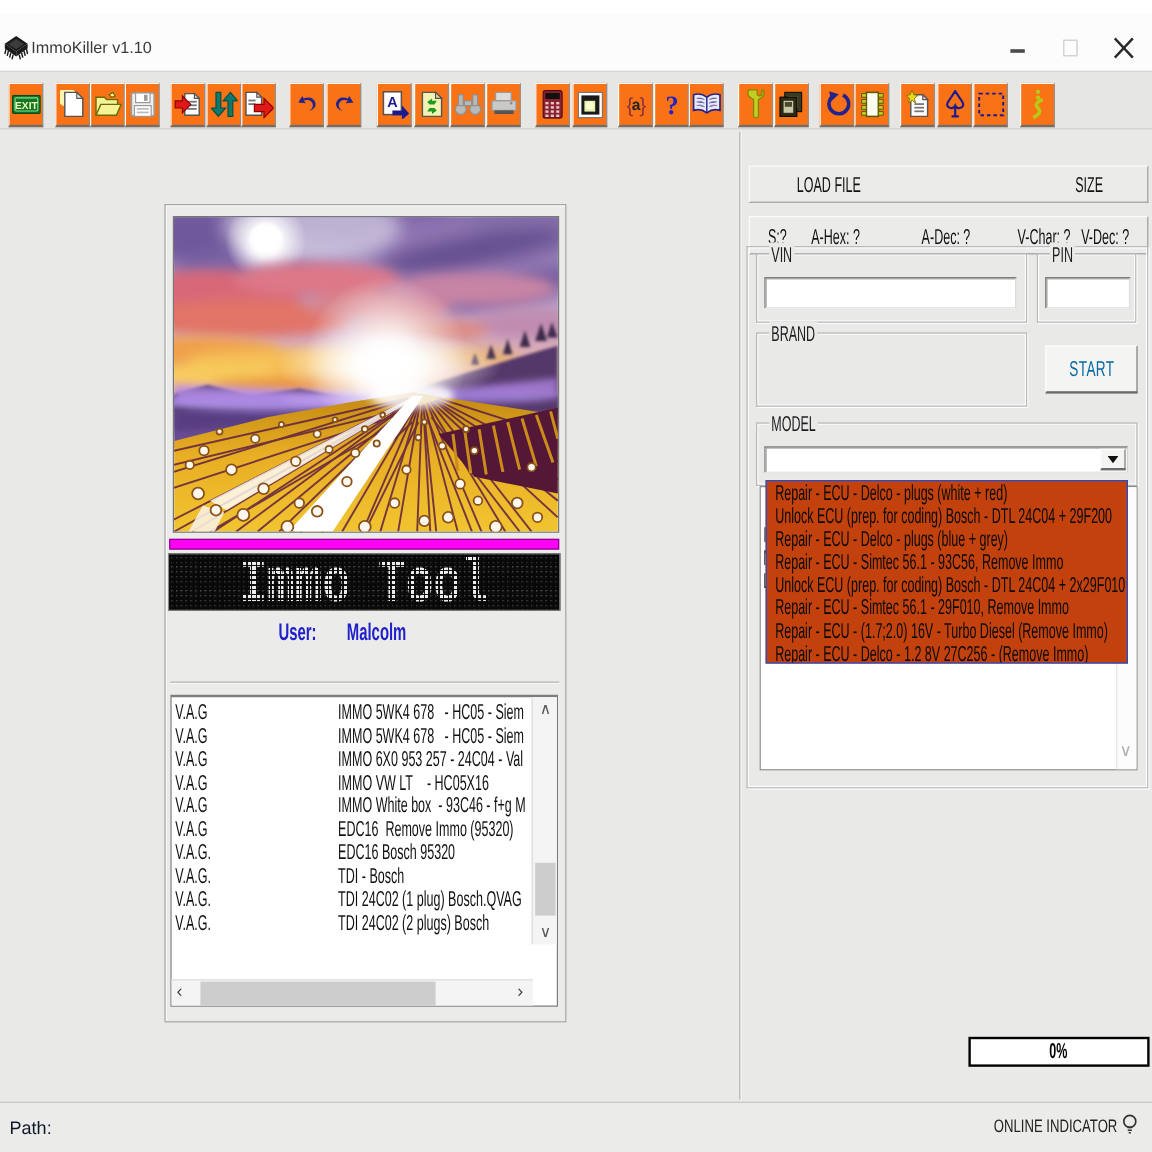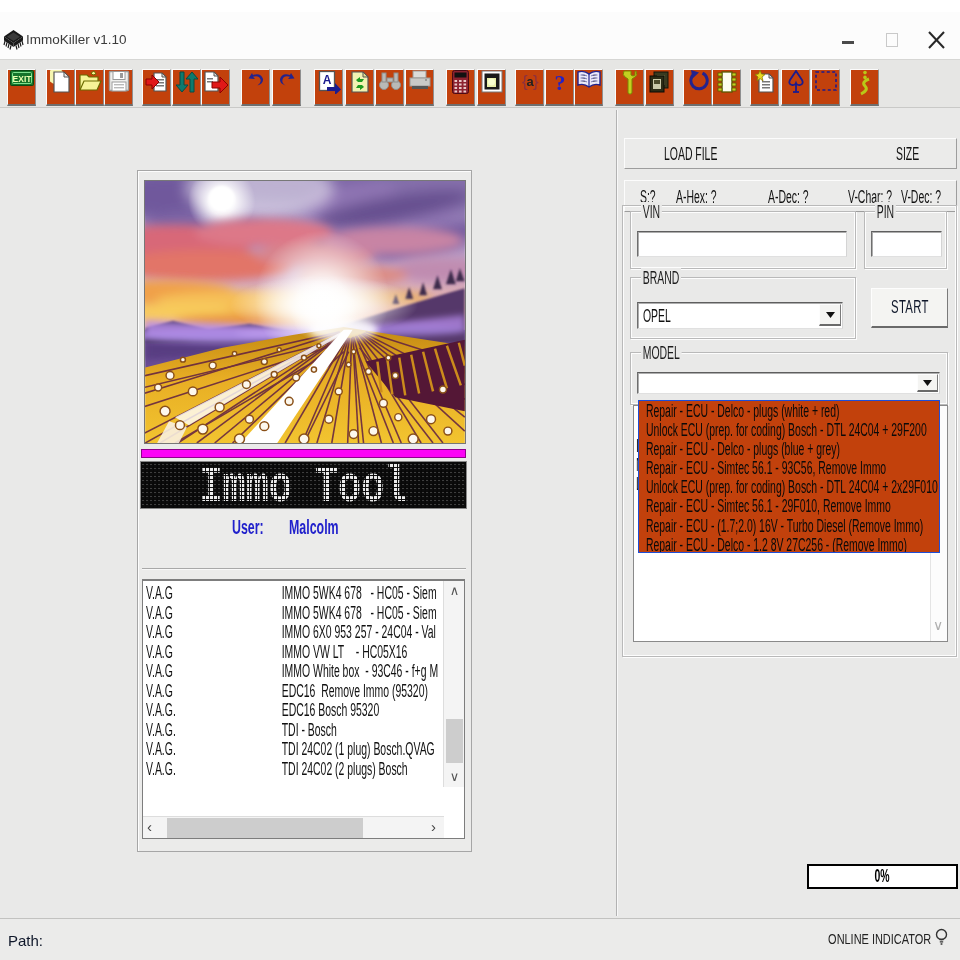--- a/index.html
+++ b/index.html
@@ -8,36 +8,36 @@
 #win { position:absolute; left:0; top:12px; width:784px; height:960px;border-radius:31px; }
 .abs { position:absolute; }
 
 
 #titlebar { position:absolute; left:0; top:0; width:960px; height:47px; background:#fcfcfc; }
 #title-text { position:absolute; left:26px; top:20px; font-size:13.5px; color:#3b3b3b; }
 
 
 #toolbar { position:absolute; left:0; top:47px; width:960px; height:49px;
   background:#e6e6e4; border-top:1px solid #d6d6d4; border-bottom:1px solid #c9c9c7; }
-.tbtn { position:absolute; top:9px; width:29px; height:37px; background:#c2410c;
+.tbtn { position:absolute; top:9px; width:29px; height:37px; background:#f97316;
   border-top:1px solid #fbfbfb; border-left:1px solid #fbfbfb;
   border-right:1px solid #8f8f8f; border-bottom:2px solid #6f6f6f;
-  display:flex; align-items:flex-start; justify-content:center; }
+  display:flex; align-items:center; justify-content:center; }
 .tbtn svg { display:block; }
 
 
 #client { position:absolute; left:0; top:96px; width:960px; height:810px; background:#e9e9e8; }
 
 
 .gbox { position:absolute; border:1px solid #b9b9b9; box-shadow:inset 0 0 0 1px #fdfdfd, 1px 1px 0 #fdfdfd; }
 .glabel { position:absolute; top:-10px; left:10px; background:#e9e9e8; padding:0 3px; color:#1d1d1d; }
 .sunken { background:#fff; border:1px solid #838383; border-top-color:#5e5e5e; border-left-color:#6e6e6e; border-bottom-color:#e0e0e0; border-right-color:#d4d4d4; box-shadow:inset 1px 1px 0 #adadad; }
 .btn3d { background:#f4f4f2; border-top:1px solid #fdfdfd; border-left:1px solid #fdfdfd;
   border-right:1px solid #7a7a7a; border-bottom:2px solid #6a6a6a;
-  display:flex; align-items:center; justify-content:center; font-size:14px; color:#0f172a; }
+  display:flex; align-items:center; justify-content:center; font-size:14px; color:#0369a1; }
 
 
 #statusbar { position:absolute; left:0; top:906px; width:960px; height:42px;
   background:#ebebea; border-top:1px solid #c2c2c0; }
 .c1 { display:inline-block; width:234px; }
 .c2 { display:inline-block; }
 .tx { display:inline-block; transform:scaleX(0.58); transform-origin:0 0; font-size:18px; white-space:pre; }
 .txc { display:inline-block; transform:scaleX(0.58); font-size:18px; white-space:pre; }
 .raised { background:#ebebea; border-top:1px solid #fcfcfc; border-left:1px solid #fcfcfc;
   border-right:1px solid #9d9d9d; border-bottom:1px solid #9d9d9d;margin-top:22px; }
@@ -538,28 +538,20 @@
   <div class="abs sunken" style="left:637px;top:219px;width:210px;height:26px;"></div>
 
   <div class="gbox" style="left:864px;top:199px;width:83px;height:58px;">
       <span class="glabel tx">PIN</span>
     </div>
   <div class="abs sunken" style="left:871px;top:219px;width:71px;height:26px;"></div>
 
   <div class="gbox" style="left:630px;top:265px;width:226px;height:62px;">
       <span class="glabel tx">BRAND</span>
     </div>
-  <div class="abs sunken" style="left:637px;top:290px;width:206px;height:27px;">
-    <span class="abs tx" style="left:5px;top:3px;color:#111;">OPEL</span>
-    <div class="abs btn3d" style="right:1px;top:1px;width:22px;height:22px;">
-      <svg width="9" height="6" viewBox="0 0 9 6">
-          <polygon points="0,0 9,0 4.5,6" fill="#111"></polygon>
-        </svg>
-    </div>
-  </div>
 
   <div class="abs btn3d" style="left:871px;top:276px;width:77px;height:40px;">
       <span class="txc" style="transform:scaleX(0.63);letter-spacing:0.5px;">START</span>
     </div>
 
   <div class="gbox" style="left:630px;top:340px;width:318px;height:53px;">
       <span class="glabel tx">MODEL</span>
     </div>
   <div class="abs sunken" style="left:637px;top:360px;width:303px;height:22px;">
     <div class="abs btn3d" style="right:1px;top:1px;width:21px;height:18px;">

